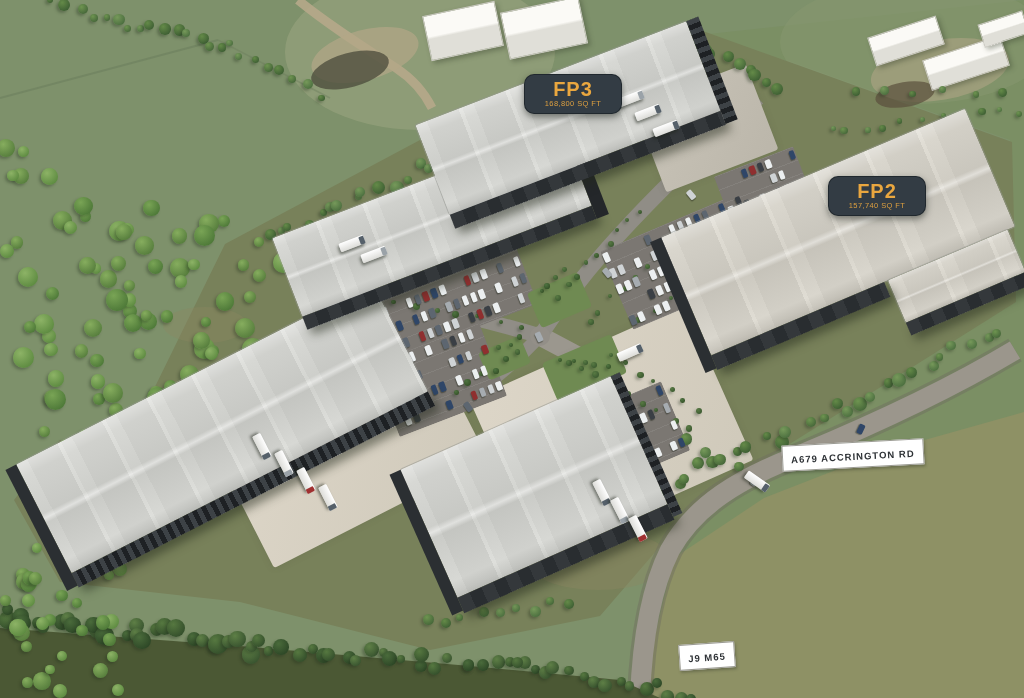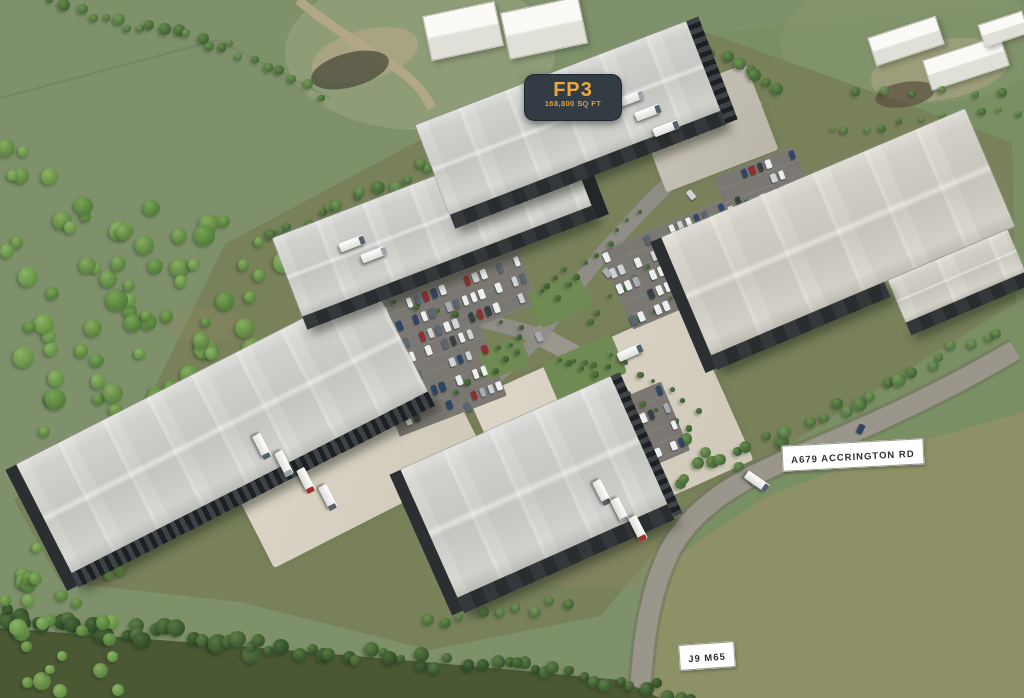--- a/index.html
+++ b/index.html
@@ -34,25 +34,25 @@
   .wall-b{position:absolute;top:100%;left:0;right:0;height:15px;
     background:repeating-linear-gradient(to right,#34383b 0 13px,#292d30 13px 26px);
     box-shadow:3px 7px 10px rgba(35,42,28,.5);}
   .wall-b.dock{background:repeating-linear-gradient(to right,#3d4246 0 5px,#1e2124 5px 10px);}
   .wall-r{position:absolute;left:100%;top:0;bottom:-14px;width:13px;background:#24272a;}
   .wall-r.dock{background:repeating-linear-gradient(to bottom,#3d4246 0 5px,#1e2124 5px 10px);}
   .wall-l{position:absolute;right:100%;top:0;bottom:-14px;width:12px;background:#2b2f32;}
   .ext{position:absolute;}
   .farm{position:absolute;z-index:2;background:linear-gradient(to bottom,#fbfaf6 0 47%,#e0dfd8 53% 100%);
         border:1px solid #c9c8c0;box-shadow:2px 3px 5px rgba(55,65,45,.4);}
-  .badge{position:absolute;z-index:9;min-width:76px;padding:4px 10px 12px;text-align:center;
+  .badge{position:absolute;z-index:9;min-width:76px;padding:4px 10px 5px;text-align:center;
          background:var(--badge-bg);border-radius:10px;border:1px solid rgba(20,26,32,.6);
          box-shadow:0 3px 7px rgba(20,25,20,.5);}
   .badge-id{font-size:20px;line-height:20px;font-weight:bold;letter-spacing:1px;color:var(--badge-text);}
-  .badge-area{font-size:7.5px;line-height:9px;font-weight:bold;letter-spacing:.4px;color:var(--badge-text);opacity:.92;}
+  .badge-area{font-size:7.5px;line-height:9px;font-weight:normal;letter-spacing:.4px;color:var(--badge-text);opacity:.92;}
   .road-sign{position:absolute;z-index:8;background:var(--sign-bg);border:1px solid #9b9b93;
              padding:3px 8px;box-shadow:1px 2px 3px rgba(40,45,35,.35);white-space:nowrap;}
   .road-sign span{font-size:9.5px;font-weight:bold;letter-spacing:1px;color:var(--sign-text);}
 </style>
 </head>
 <body>
 
 <div id="scene" style="--badge-bg: #333c44; --badge-text: #eaa73f; --sign-bg: #ffffff; --sign-text: #2e3236;">
 
   <svg id="ground" viewBox="0 0 1024 698">
@@ -737,20 +737,24 @@
     <div class="roof"></div>
     <div class="wall-b" style="height:17px;"></div>
     <div class="wall-l"></div>
     <div class="wall-r dock" style="width:10px;"></div>
   </div>
 
   <div class="badge" style="left:524px;top:74px;">
     <div class="badge-id">FP3</div>
     <div class="badge-area">168,800 SQ FT</div>
   </div>
+  <div class="badge" style="left:828px;top:176px;">
+    <div class="badge-id">FP2</div>
+    <div class="badge-area">157,740 SQ FT</div>
+  </div>
 
   <div class="road-sign" style="left:782px;top:442px;transform:rotate(-3deg);">
     <span>A679 ACCRINGTON RD</span>
   </div>
   <div class="road-sign" style="left:679px;top:643px;transform:rotate(-4deg);">
     <span>J9 M65</span>
   </div>
 </div>
 
 </body></html>

